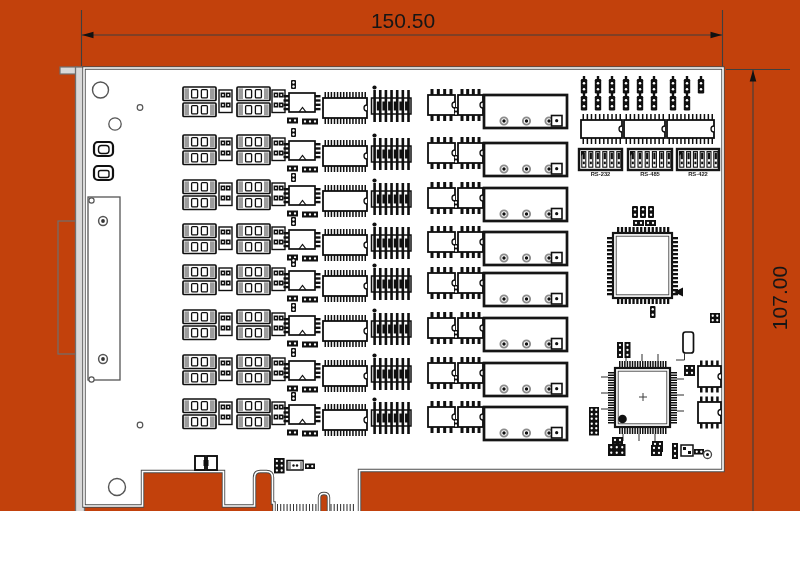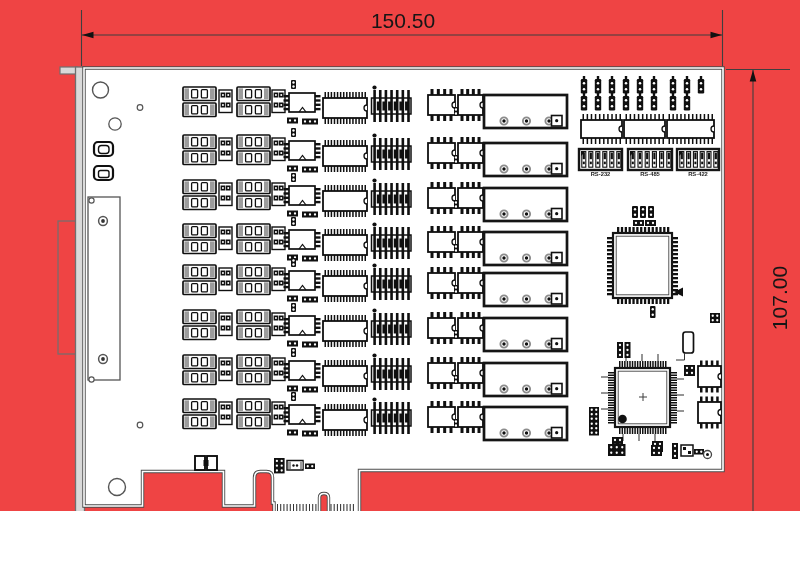--- a/index.html
+++ b/index.html
@@ -1,16 +1,16 @@
 <!DOCTYPE html>
 <html><head>
 <meta charset="utf-8">
 <style>
   html,body{margin:0;padding:0;background:#fff;}
-  #page{width:800px;height:511px;background:#ef4444;position:relative;overflow:hidden;
+  #page{width:800px;height:511px;background:#c2410c;position:relative;overflow:hidden;
         font-family:"Liberation Sans", sans-serif;}
   svg{display:block;}
   text{font-family:"Liberation Sans", sans-serif;}
   .dimtext{fill:#161616;font-size:21px;}
   .diplabel{fill:#1c1c1c;font-size:5.8px;font-weight:bold;}
 </style>
 </head>
 <body>
 
 <div id="page">

